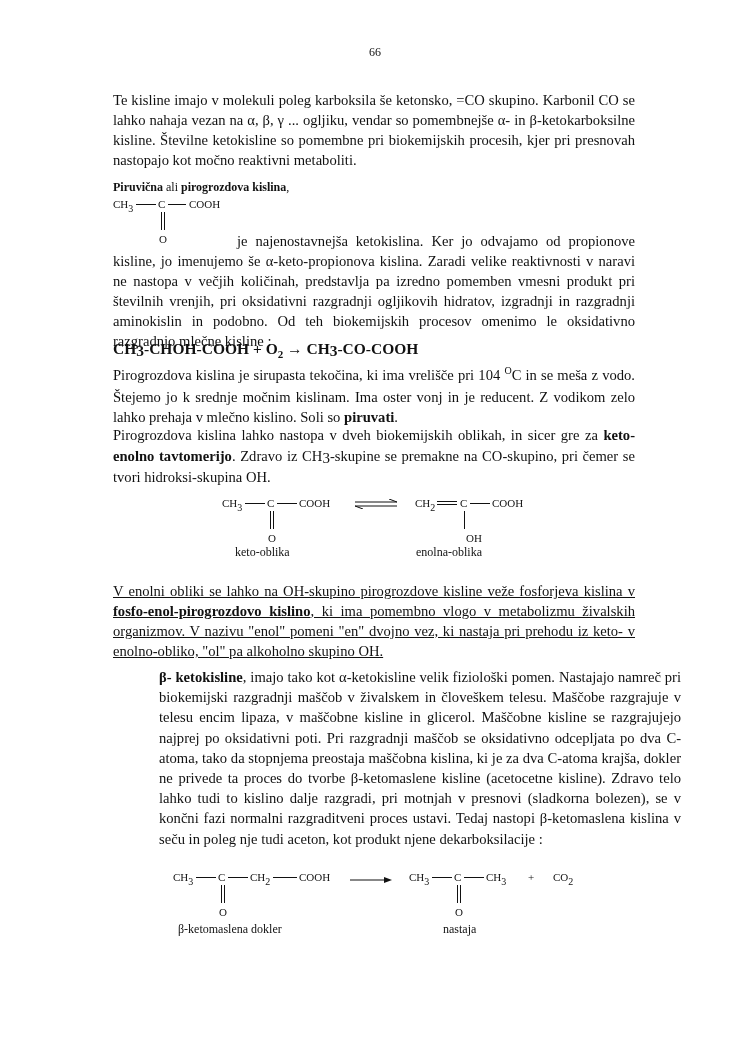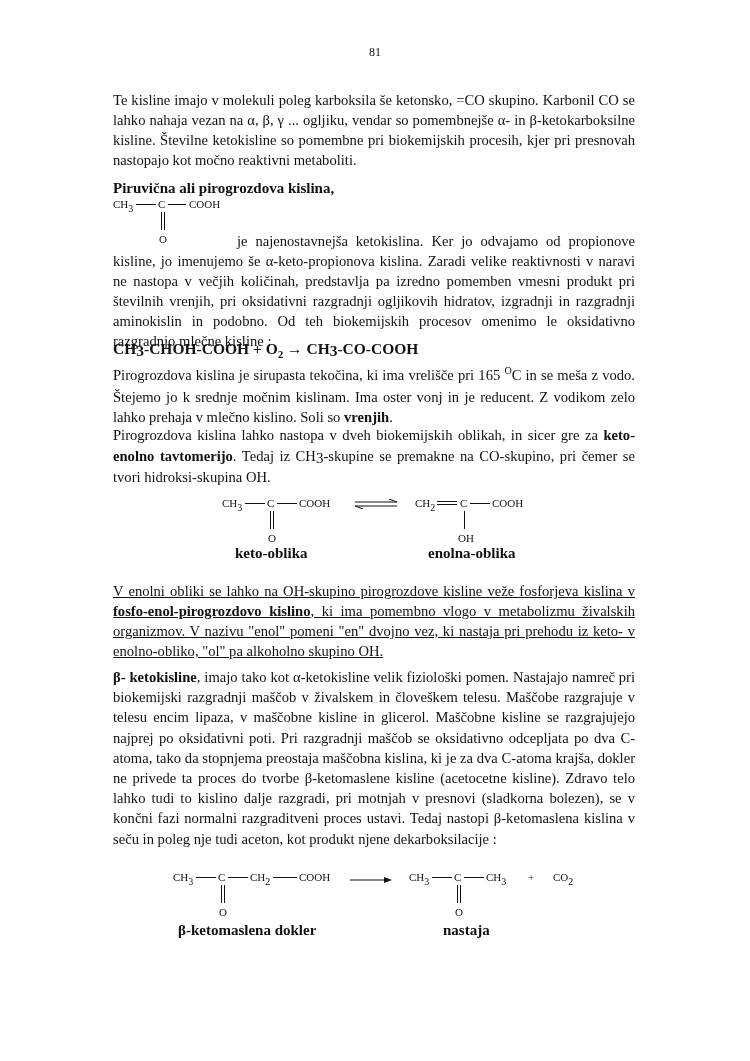--- a/index.html
+++ b/index.html
@@ -6,29 +6,29 @@
   body { width: 750px; height: 1061px; position: relative; overflow: hidden;
          font-family: "Liberation Serif", "DejaVu Serif", serif; color: #111; }
   .page-num { position: absolute; top: 45px; left: 0; width: 750px; text-align: center; font-size: 12px; }
   .para { position: absolute; left: 113px; width: 522px; font-size: 14.6px; line-height: 20px; text-align: justify; margin: 0; }
   .para b { font-weight: bold; }
   .chem { position: absolute; font-size: 11px; line-height: 12px; }
   .chem span { position: absolute; white-space: nowrap; }
   .sub { font-size: 10px; position: relative; top: 4px; }
   .bond-h { position: absolute; height: 1px; background: #111; }
   .bond-v { position: absolute; width: 1px; background: #111; }
-  .label { position: absolute; font-size: 15px; white-space: nowrap; font-weight: bold; }
+  .label { position: absolute; font-size: 12px; white-space: nowrap; }
   .eq { position: absolute; left: 113px; top: 340px; font-size: 15.5px; white-space: nowrap; font-weight: bold; }
   .eq sub { font-size: 11px; }
   .sup { font-size: 10px; position: relative; top: -6px; }
 </style>
 </head>
 <body>
 
-<div class="page-num">81</div>
+<div class="page-num">66</div>
 
 <p class="para" style="top:90px;">Te kisline imajo v molekuli poleg karboksila še ketonsko, =CO skupino. Karbonil CO se lahko nahaja vezan na α, β, γ ... ogljiku, vendar so pomembnejše α- in β-ketokarboksilne kisline. Številne ketokisline so pomembne pri biokemijskih procesih, kjer pri presnovah nastopajo kot močno reaktivni metaboliti.</p>
 
 <div class="label" style="left:113px; top:180px;">
   <b>Piruvična</b><span> ali </span><b>pirogrozdova kislina</b><span>,</span>
 </div>
 
 <div class="chem" style="left:113px; top:198px; width:140px; height:50px;">
   <span style="left:0; top:0;"><span style="position:static">CH</span><span class="sub" style="position:relative">3</span></span>
   <div class="bond-h" style="left:23px; top:6px; width:20px;"></div>
@@ -40,25 +40,25 @@
   <span style="left:46px; top:35px;">O</span>
 </div>
 
 <p class="para" style="top:231px; text-indent:124px;">je najenostavnejša ketokislina. Ker jo odvajamo od propionove kisline, jo imenujemo še α-keto-propionova kislina. Zaradi velike reaktivnosti v naravi ne nastopa v večjih količinah, predstavlja pa izredno pomemben vmesni produkt pri številnih vrenjih, pri oksidativni razgradnji ogljikovih hidratov, izgradnji in razgradnji aminokislin in podobno. Od teh biokemijskih procesov omenimo le oksidativno razgradnjo mlečne kisline :</p>
 
 <div class="eq">
   <span>CH</span><span style="font-size:15.5px; position:relative; top:2px;">3</span><span>-CHOH-COOH + O</span><sub>2</sub><span> → </span><span>CH</span><span style="font-size:15.5px; position:relative; top:2px;">3</span><span>-CO-COOH</span>
 </div>
 
 <p class="para" style="top:365px;">
-  <span>Pirogrozdova kislina je sirupasta tekočina, ki ima vrelišče pri 165 </span><span class="sup">O</span><span>C in se meša z vodo. Štejemo jo k srednje močnim kislinam. Ima oster vonj in je reducent. Z vodikom zelo lahko prehaja v mlečno kislino. Soli so </span><b>vrenjih</b><span>.</span>
+  <span>Pirogrozdova kislina je sirupasta tekočina, ki ima vrelišče pri 104 </span><span class="sup">O</span><span>C in se meša z vodo. Štejemo jo k srednje močnim kislinam. Ima oster vonj in je reducent. Z vodikom zelo lahko prehaja v mlečno kislino. Soli so </span><b>piruvati</b><span>.</span>
 </p>
 
 <p class="para" style="top:425px; line-height:21px;">
-  <span>Pirogrozdova kislina lahko nastopa v dveh biokemijskih oblikah, in sicer gre za </span><b>keto-enolno tavtomerijo</b><span>. Tedaj iz CH</span><span style="font-size:15px; position:relative; top:2px;">3</span><span>-skupine se premakne na CO-skupino, pri čemer se tvori hidroksi-skupina OH.</span>
+  <span>Pirogrozdova kislina lahko nastopa v dveh biokemijskih oblikah, in sicer gre za </span><b>keto-enolno tavtomerijo</b><span>. Zdravo iz CH</span><span style="font-size:15px; position:relative; top:2px;">3</span><span>-skupine se premakne na CO-skupino, pri čemer se tvori hidroksi-skupina OH.</span>
 </p>
 
 <div class="chem" style="left:222px; top:497px; width:320px; height:70px;">
 
   <span style="left:0; top:0;"><span style="position:static">CH</span><span class="sub" style="position:relative">3</span></span>
   <div class="bond-h" style="left:23px; top:6px; width:20px;"></div>
   <span style="left:45px; top:0;">C</span>
   <div class="bond-h" style="left:55px; top:6px; width:20px;"></div>
   <span style="left:77px; top:0;">COOH</span>
   <div class="bond-v" style="left:48px; top:14px; height:18px;"></div>
@@ -74,30 +74,30 @@
       </svg>
   </div>
 
   <span style="left:193px; top:0;"><span style="position:static">CH</span><span class="sub" style="position:relative">2</span></span>
   <div class="bond-h" style="left:215px; top:4px; width:20px;"></div>
   <div class="bond-h" style="left:215px; top:7px; width:20px;"></div>
   <span style="left:238px; top:0;">C</span>
   <div class="bond-h" style="left:248px; top:6px; width:20px;"></div>
   <span style="left:270px; top:0;">COOH</span>
   <div class="bond-v" style="left:242px; top:14px; height:18px;"></div>
-  <span style="left:236px; top:35px;">OH</span>
+  <span style="left:244px; top:35px;">OH</span>
 </div>
 <div class="label" style="left:235px; top:545px;">keto-oblika</div>
-<div class="label" style="left:428px; top:545px;">enolna-oblika</div>
+<div class="label" style="left:416px; top:545px;">enolna-oblika</div>
 
 <p class="para" style="top:581px;text-decoration:underline;">
   <span>V enolni obliki se lahko na OH-skupino pirogrozdove kisline veže fosforjeva kislina v </span><b>fosfo-enol-pirogrozdovo kislino</b><span>, ki ima pomembno vlogo v metabolizmu živalskih organizmov. V nazivu "enol" pomeni "en" dvojno vez, ki nastaja pri prehodu iz keto- v enolno-obliko, "ol" pa alkoholno skupino OH.</span>
 </p>
 
-<p class="para" style="top:667px; line-height:20.2px;">
+<p class="para" style="top:667px; line-height:20.2px;margin-left:46px;">
   <b>β- ketokisline</b><span>, imajo tako kot α-ketokisline velik fiziološki pomen. Nastajajo namreč pri biokemijski razgradnji maščob v živalskem in človeškem telesu. Maščobe razgrajuje v telesu encim lipaza, v maščobne kisline in glicerol. Maščobne kisline se razgrajujejo najprej po oksidativni poti. Pri razgradnji maščob se oksidativno odcepljata po dva C-atoma, tako da stopnjema preostaja maščobna kislina, ki je za dva C-atoma krajša, dokler ne privede ta proces do tvorbe β-ketomaslene kisline (acetocetne kisline). Zdravo telo lahko tudi to kislino dalje razgradi, pri motnjah v presnovi (sladkorna bolezen), se v končni fazi normalni razgraditveni proces ustavi. Tedaj nastopi β-ketomaslena kislina v seču in poleg nje tudi aceton, kot produkt njene dekarboksilacije :</span>
 </p>
 
 <div class="chem" style="left:173px; top:871px; width:420px; height:50px;">
   <span style="left:0; top:0;"><span style="position:static">CH</span><span class="sub" style="position:relative">3</span></span>
   <div class="bond-h" style="left:23px; top:6px; width:20px;"></div>
   <span style="left:45px; top:0;">C</span>
   <div class="bond-h" style="left:55px; top:6px; width:20px;"></div>
   <span style="left:77px; top:0;"><span style="position:static">CH</span><span class="sub" style="position:relative">2</span></span>
   <div class="bond-h" style="left:100px; top:6px; width:24px;"></div>

